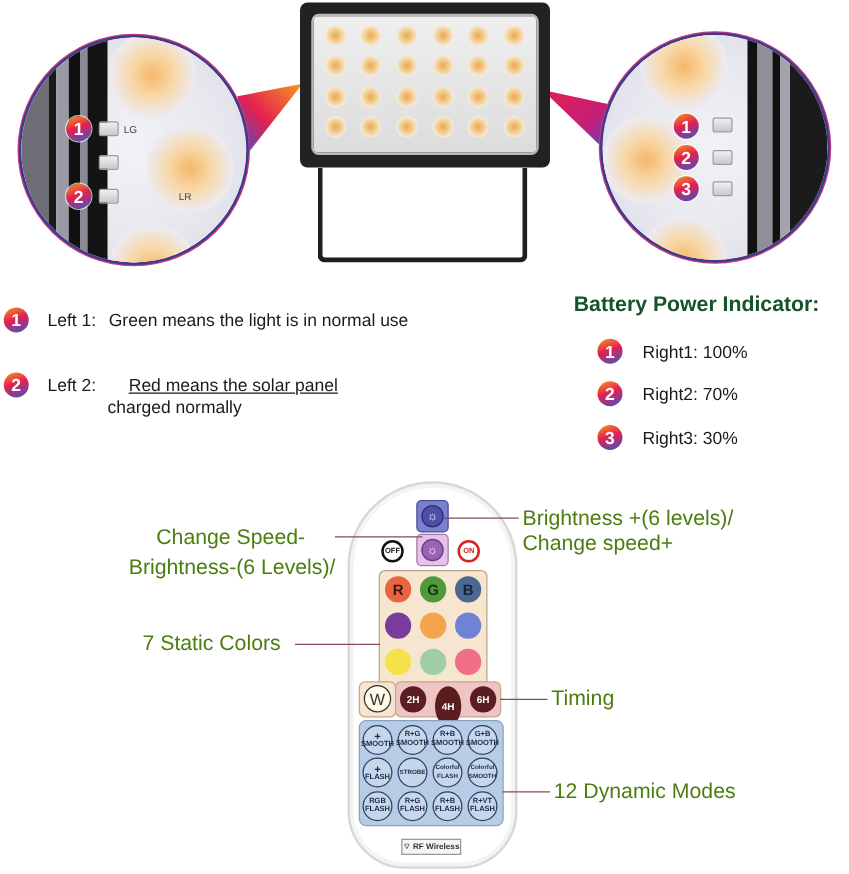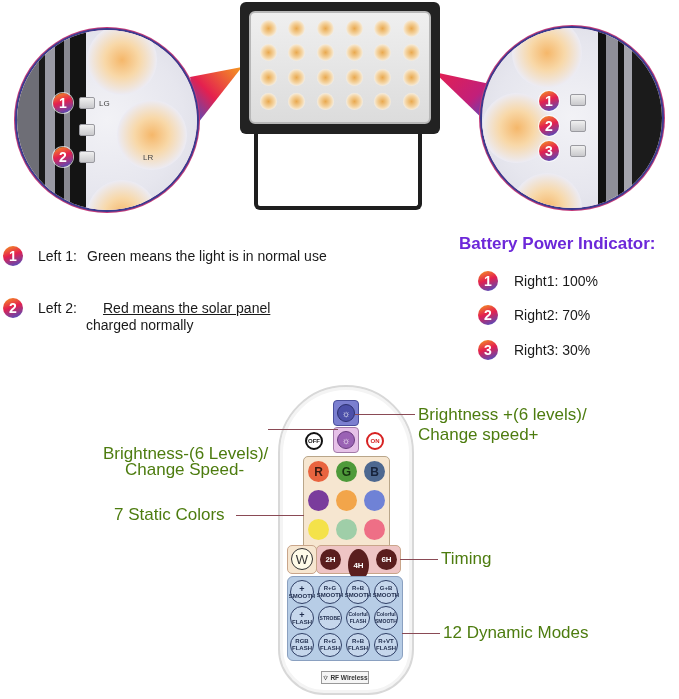--- a/index.html
+++ b/index.html
@@ -52,21 +52,21 @@
     background: radial-gradient(circle, #e9a94f 0%, #f4d3a0 45%, #f5f1ea 75%);
   }
   .lamp .brand { position: absolute; left: 0; right: 0; bottom: 0; text-align: center; font-size: 9px; letter-spacing: 3px; color: #666; font-weight: bold; }
   .bracket {
     position: absolute; left: 254px; top: 134px; width: 168px; height: 76px;
     border: 4px solid #1e1e1e; border-top: none; border-radius: 0 0 6px 6px;
   }
 
   
   .legend-text { position: absolute; font-size: 14px; color: #1a1a1a; line-height: 18px; }
-  .heading { position: absolute; font-size: 17px; font-weight: bold; color: #6d28d9; }
+  .heading { position: absolute; font-size: 17px; font-weight: bold; color: #14532d; }
 
   
   .remote {
     position: absolute; left: 278px; top: 385px; width: 136px; height: 310px;
     border: 2px solid #d8d8d8; border-radius: 68px 68px 46px 46px;
     background: #fff;
     box-shadow: inset 0 0 0 3px #f4f4f4;
   }
   .rbtn { position: absolute; border-radius: 50%; display: flex; align-items: center; justify-content: center; font-weight: bold; }
   .sq-box { position: absolute; border-radius: 4px; }
@@ -304,21 +304,21 @@
 <div class="dyn-btn" style="left:374px;top:633px;">
     <span>R+VT</span>
     <span>FLASH</span>
   </div>
 
 <div class="rf-label">
   <span>⌔ </span><span>RF Wireless</span>
 </div>
 
 <span class="callout" style="left:103px;top:444px;">Brightness-(6 Levels)/</span>
-<span class="callout" style="left:125px;top:460px;text-align:center;">Change Speed-</span>
+<span class="callout" style="left:125px;top:420px;text-align:center;">Change Speed-</span>
 <div class="leader" style="left:268px;top:429px;width:70px;"></div>
 
 <span class="callout" style="left:418px;top:405px;">Brightness +(6 levels)/</span>
 <span class="callout" style="left:418px;top:425px;">Change speed+</span>
 <div class="leader" style="left:355px;top:414px;width:60px;"></div>
 
 <span class="callout" style="left:114px;top:505px;">7 Static Colors</span>
 <div class="leader" style="left:236px;top:515px;width:68px;"></div>
 
 <span class="callout" style="left:441px;top:549px;">Timing</span>

